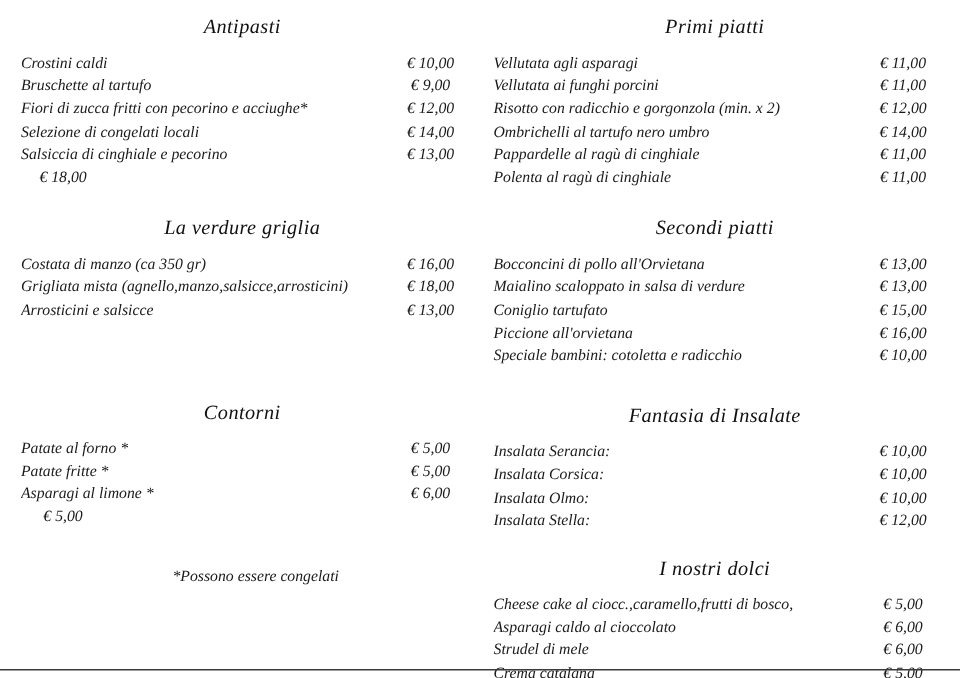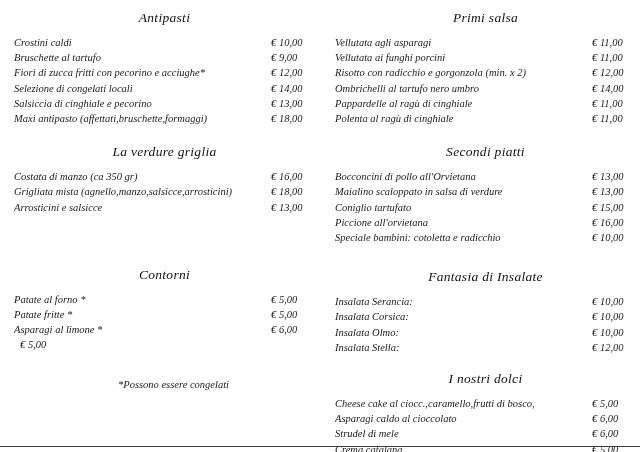--- a/index.html
+++ b/index.html
@@ -13,21 +13,21 @@
     font-family: "Liberation Serif", serif;
     color: #1a1a1a;
     overflow: hidden;
     position: relative;
   }
   .menu {
     position: relative;
     width: 640px;
     height: 452px;
     box-sizing: border-box;
-    padding: 10px 4px 0 14px;
+    padding: 10px 16px 0 14px;
   }
   .columns {
     display: flex;
     flex-direction: row;
     width: 100%;
   }
   .col-left {
     width: 50%;
     box-sizing: border-box;
     padding-right: 10px;
@@ -58,21 +58,21 @@
     color: #1a1a1a;
     white-space: nowrap;
   }
   .item-name {
     flex: 1 1 auto;
     overflow: hidden;
     text-overflow: clip;
   }
   .item-price {
     flex: 0 0 auto;
-    text-align: left;
+    text-align: center;
     padding-left: 6px;
     font-style: italic;
     min-width: 44px;
   }
   .spacer-sm { height: 6px; }
   .spacer-md { height: 12px; }
   .spacer-lg { height: 20px; }
   .note {
     font-style: italic;
     font-size: 10.5px;
@@ -116,21 +116,20 @@
         </div>
         <div class="item">
           <span class="item-name">Selezione di congelati locali</span>
           <span class="item-price">€  14,00</span>
         </div>
         <div class="item">
           <span class="item-name">Salsiccia di cinghiale e pecorino</span>
           <span class="item-price">€  13,00</span>
         </div>
         <div class="item">
-          <span class="item-name">Maxi antipasto (affettati,bruschette,formaggi)</span>
           <span class="item-price">€  18,00</span>
         </div>
       </div>
 
       <div class="spacer-sm"></div>
 
       <div class="section">
         <h2 class="section-title">La verdure griglia</h2>
         <div class="item">
           <span class="item-name">Costata di manzo      (ca 350 gr)</span>
@@ -168,21 +167,21 @@
         </div>
       </div>
 
       <div class="note">*Possono essere congelati</div>
 
     </div>
 
     <div class="col-right">
 
       <div class="section">
-        <h2 class="section-title">Primi salsa</h2>
+        <h2 class="section-title">Primi piatti</h2>
         <div class="item">
           <span class="item-name">Vellutata agli asparagi</span>
           <span class="item-price">€  11,00</span>
         </div>
         <div class="item">
           <span class="item-name">Vellutata ai funghi porcini</span>
           <span class="item-price">€  11,00</span>
         </div>
         <div class="item">
           <span class="item-name">Risotto con radicchio e gorgonzola (min. x 2)</span>

